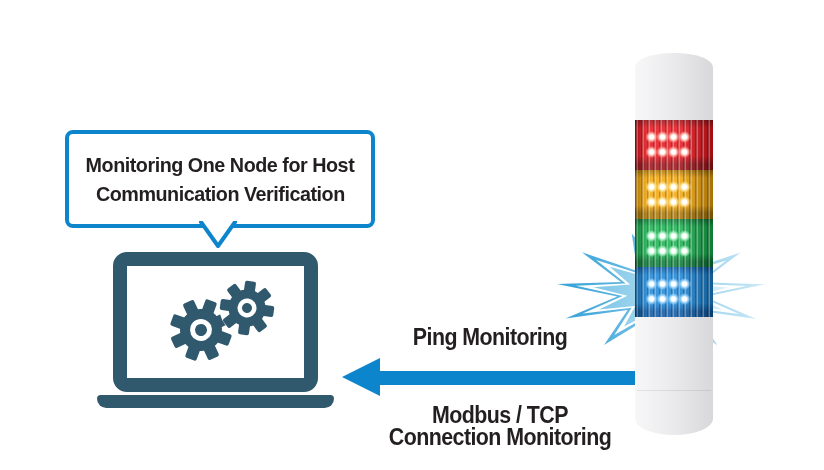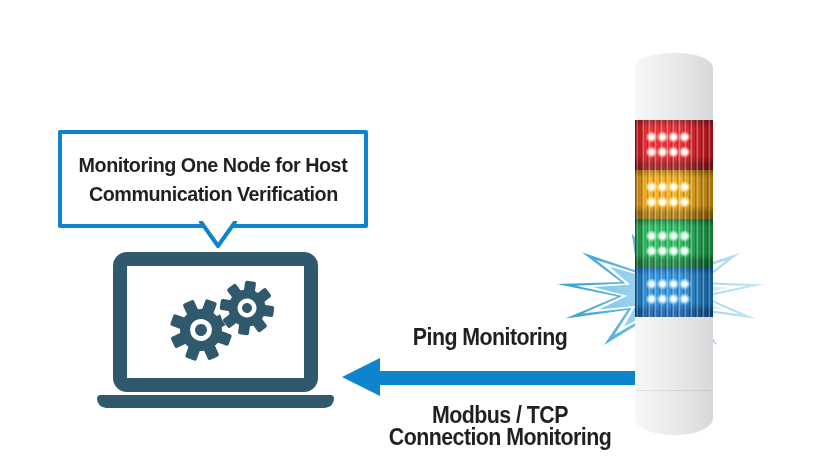--- a/index.html
+++ b/index.html
@@ -1,21 +1,21 @@
 <!DOCTYPE html>
 <html style="--accent-blue: #0d85cd; --laptop-slate: #31596e; --text-dark: #231f20; --tower-red: #e8141c; --tower-red-dark: #9c1016; --tower-amber: #f3a608; --tower-amber-dark: #a87404; --tower-green: #17b14e; --tower-green-dark: #0b7a36; --tower-blue: #1a86d8; --tower-blue-dark: #0b58a4; --burst-blue: #2f9fd6; --burst-light: #cfeaf7; --burst-inner: #7cc5e7; --burst-inner-light: #dbf1fa;"><head>
 <meta charset="utf-8">
 <style>
   html,body { margin:0; padding:0; background:#fff; }
   .stage { position:relative; width:824px; height:470px; overflow:hidden; background:#fff;
            font-family:"Liberation Sans", sans-serif; }
 
   
-  .bubble { position:absolute; left:58px; top:130px; width:310px; height:98px; box-sizing:border-box;
-            border:4px solid var(--accent-blue,#0d85cd); border-radius:2px; background:#fff;
+  .bubble { position:absolute; left:65px; top:130px; width:310px; height:98px; box-sizing:border-box;
+            border:4px solid var(--accent-blue,#0d85cd); border-radius:8px; background:#fff;
             display:flex; flex-direction:column; align-items:center; justify-content:center; gap:5px; z-index:4; }
   .bubble .line { font-size:21px; font-weight:bold; color:var(--text-dark,#231f20);
                   letter-spacing:-0.5px; transform:scaleX(0.94); white-space:nowrap; }
   .tail { position:absolute; left:198px; top:221px; z-index:5; }
 
   
   .laptop-screen { position:absolute; left:113px; top:252px; width:205px; height:140px; box-sizing:border-box;
                    border:14px solid var(--laptop-slate,#31596e); border-radius:14px; background:#fff; z-index:2; }
   .laptop-base { position:absolute; left:97px; top:395px; width:237px; height:13px;
                  background:var(--laptop-slate,#31596e); border-radius:4px 4px 10px 10px; z-index:2; }

